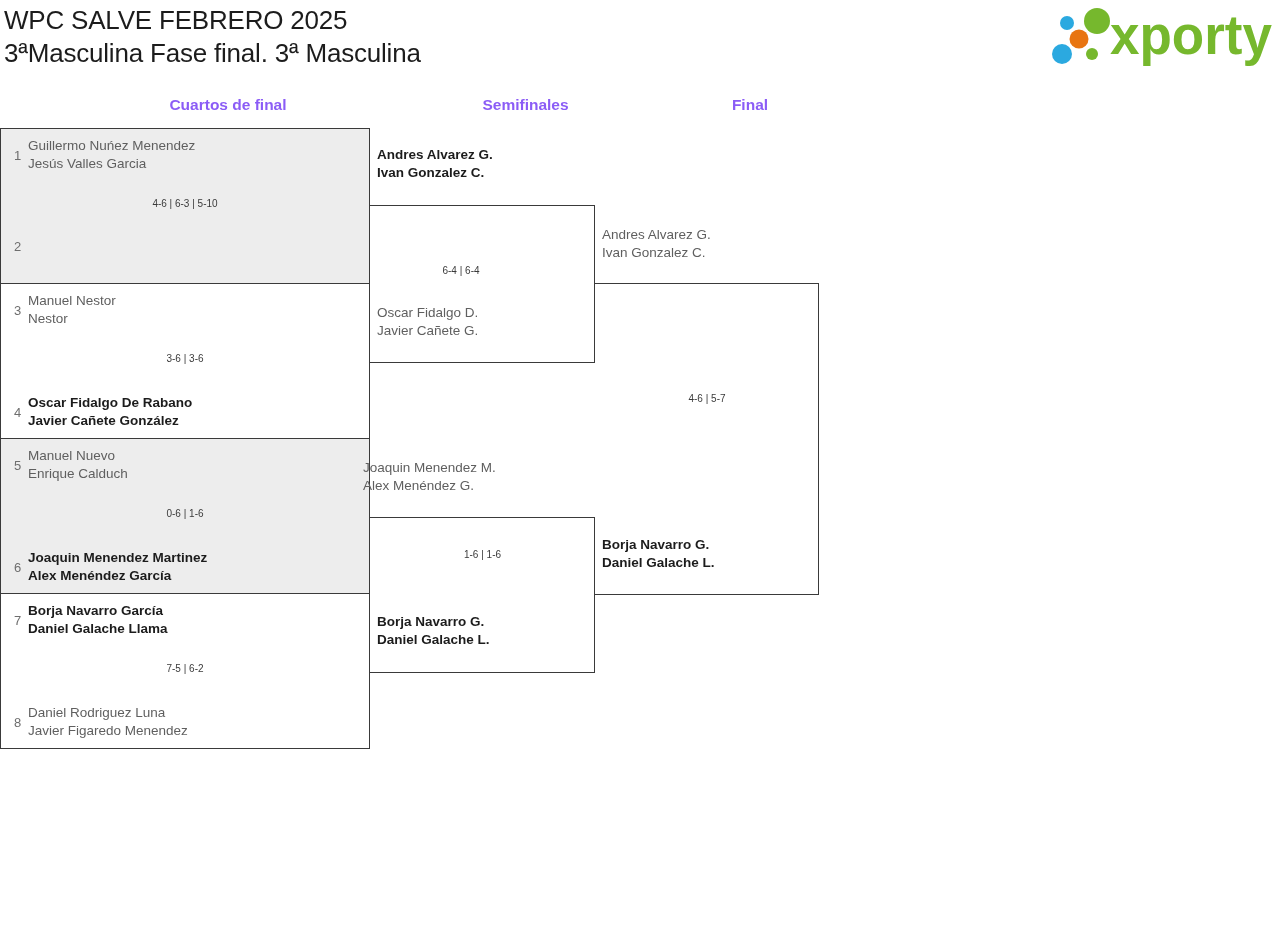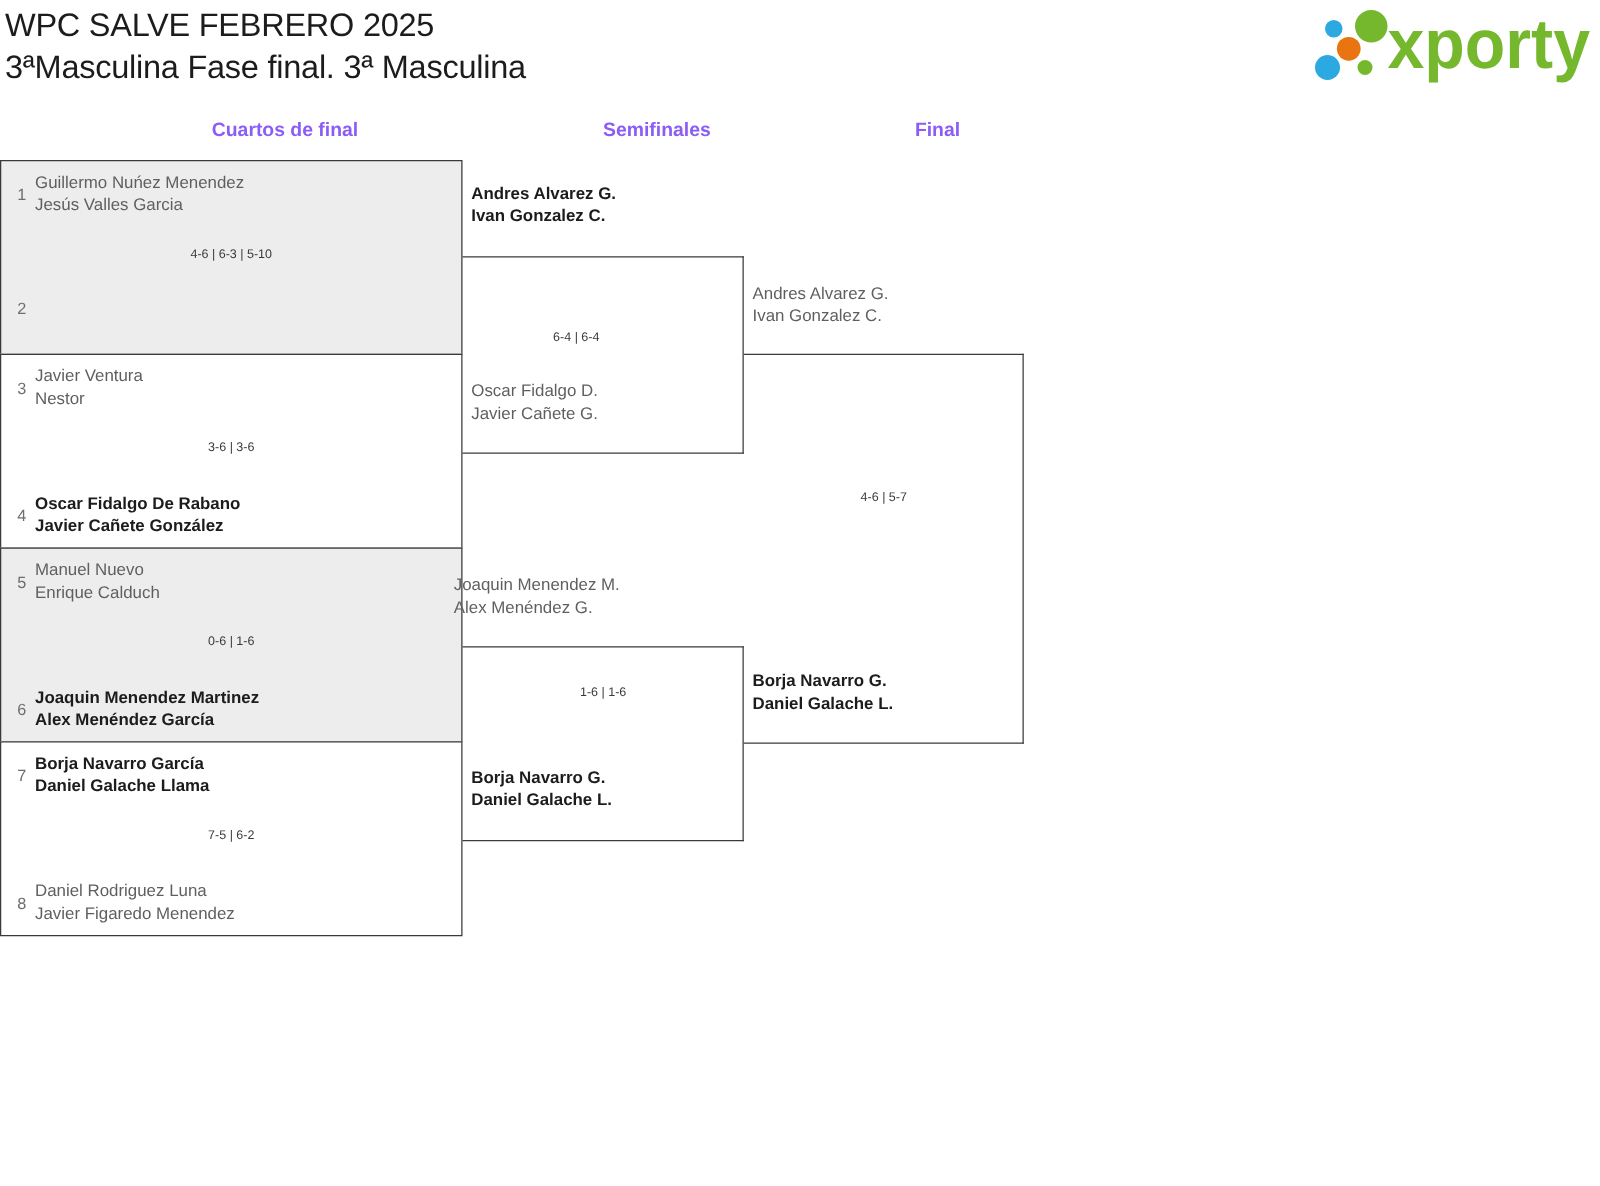--- a/index.html
+++ b/index.html
@@ -119,21 +119,21 @@
   <div class="qf-score score">4-6 | 6-3 | 5-10</div>
   <div class="qf-team t-bottom team-row">
     <span class="seed">2</span>
   </div>
 </div>
 
 <div class="abs qf-box b2">
   <div class="qf-team t-top team-row">
     <span class="seed">3</span>
     <span class="team-names loser">
-      <div>Javier Ventura</div>
+      <div>Manuel Nestor</div>
       <div>Nestor</div>
     </span>
   </div>
   <div class="qf-score score">3-6 | 3-6</div>
   <div class="qf-team t-bottom team-row">
     <span class="seed">4</span>
     <span class="team-names winner">
       <div>Oscar Fidalgo De Rabano</div>
       <div>Javier Cañete González</div>
     </span>

